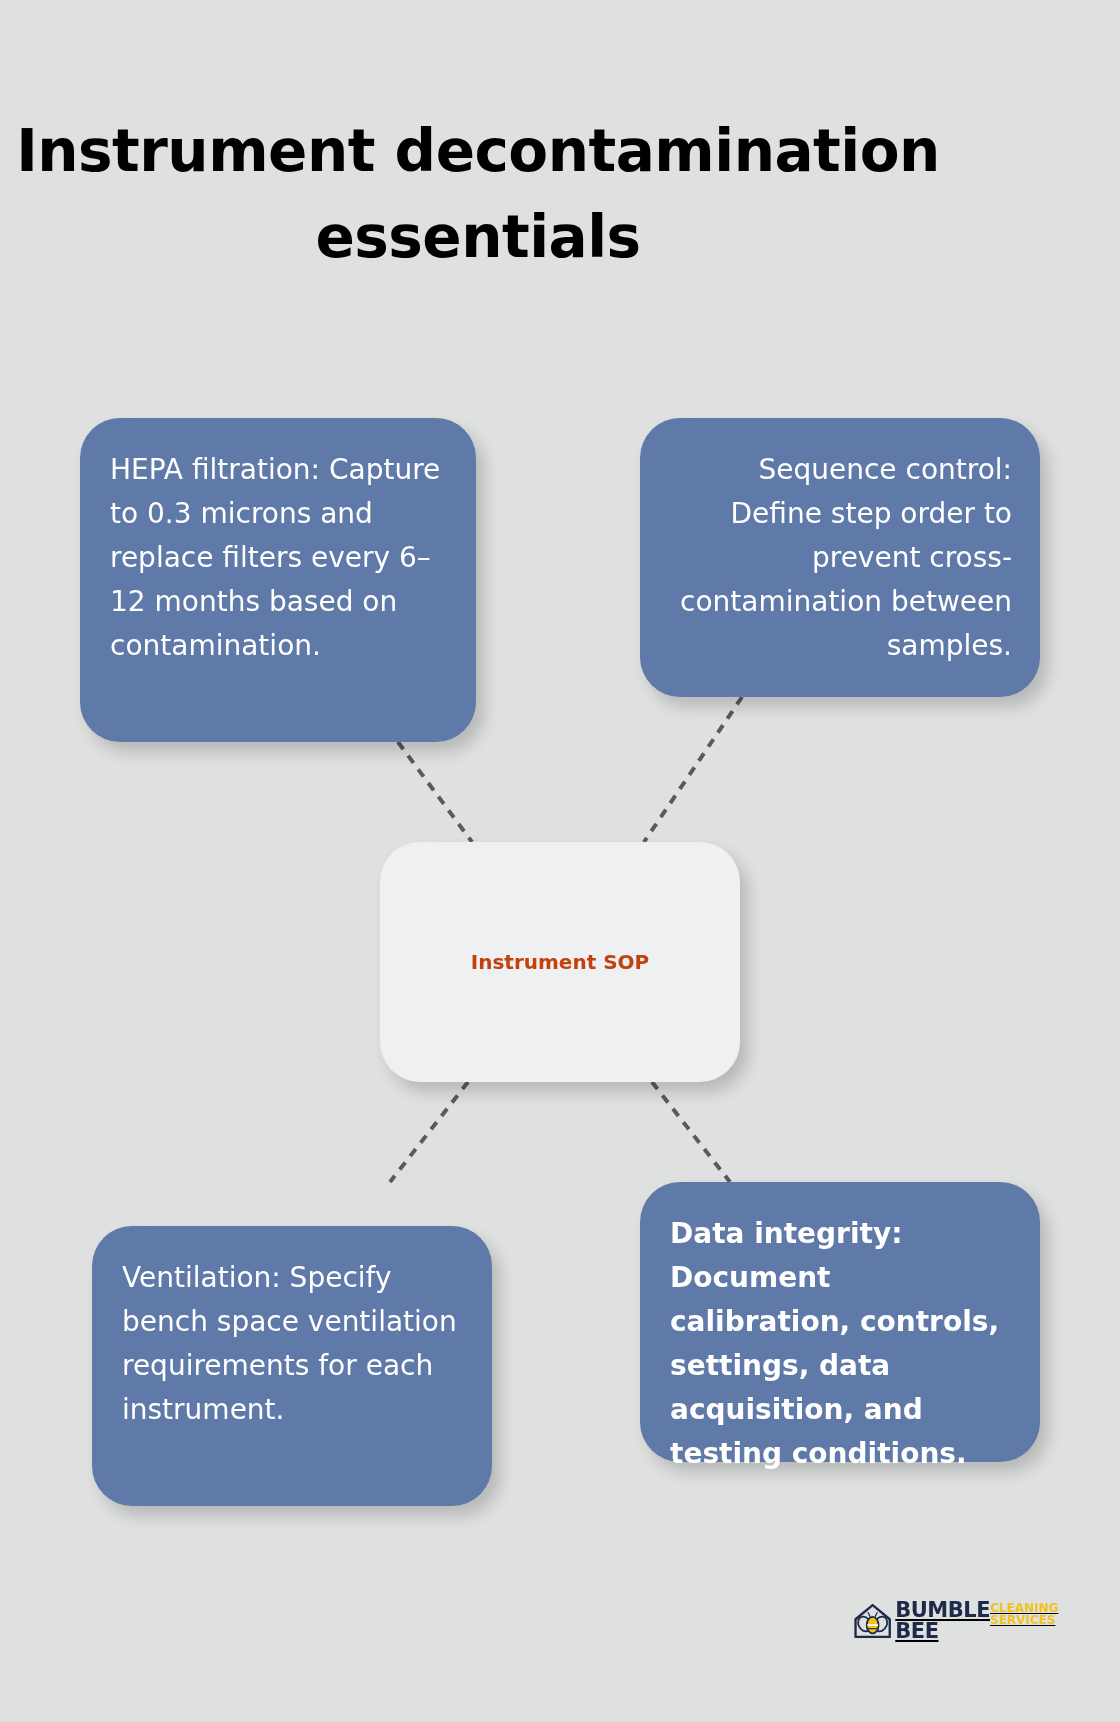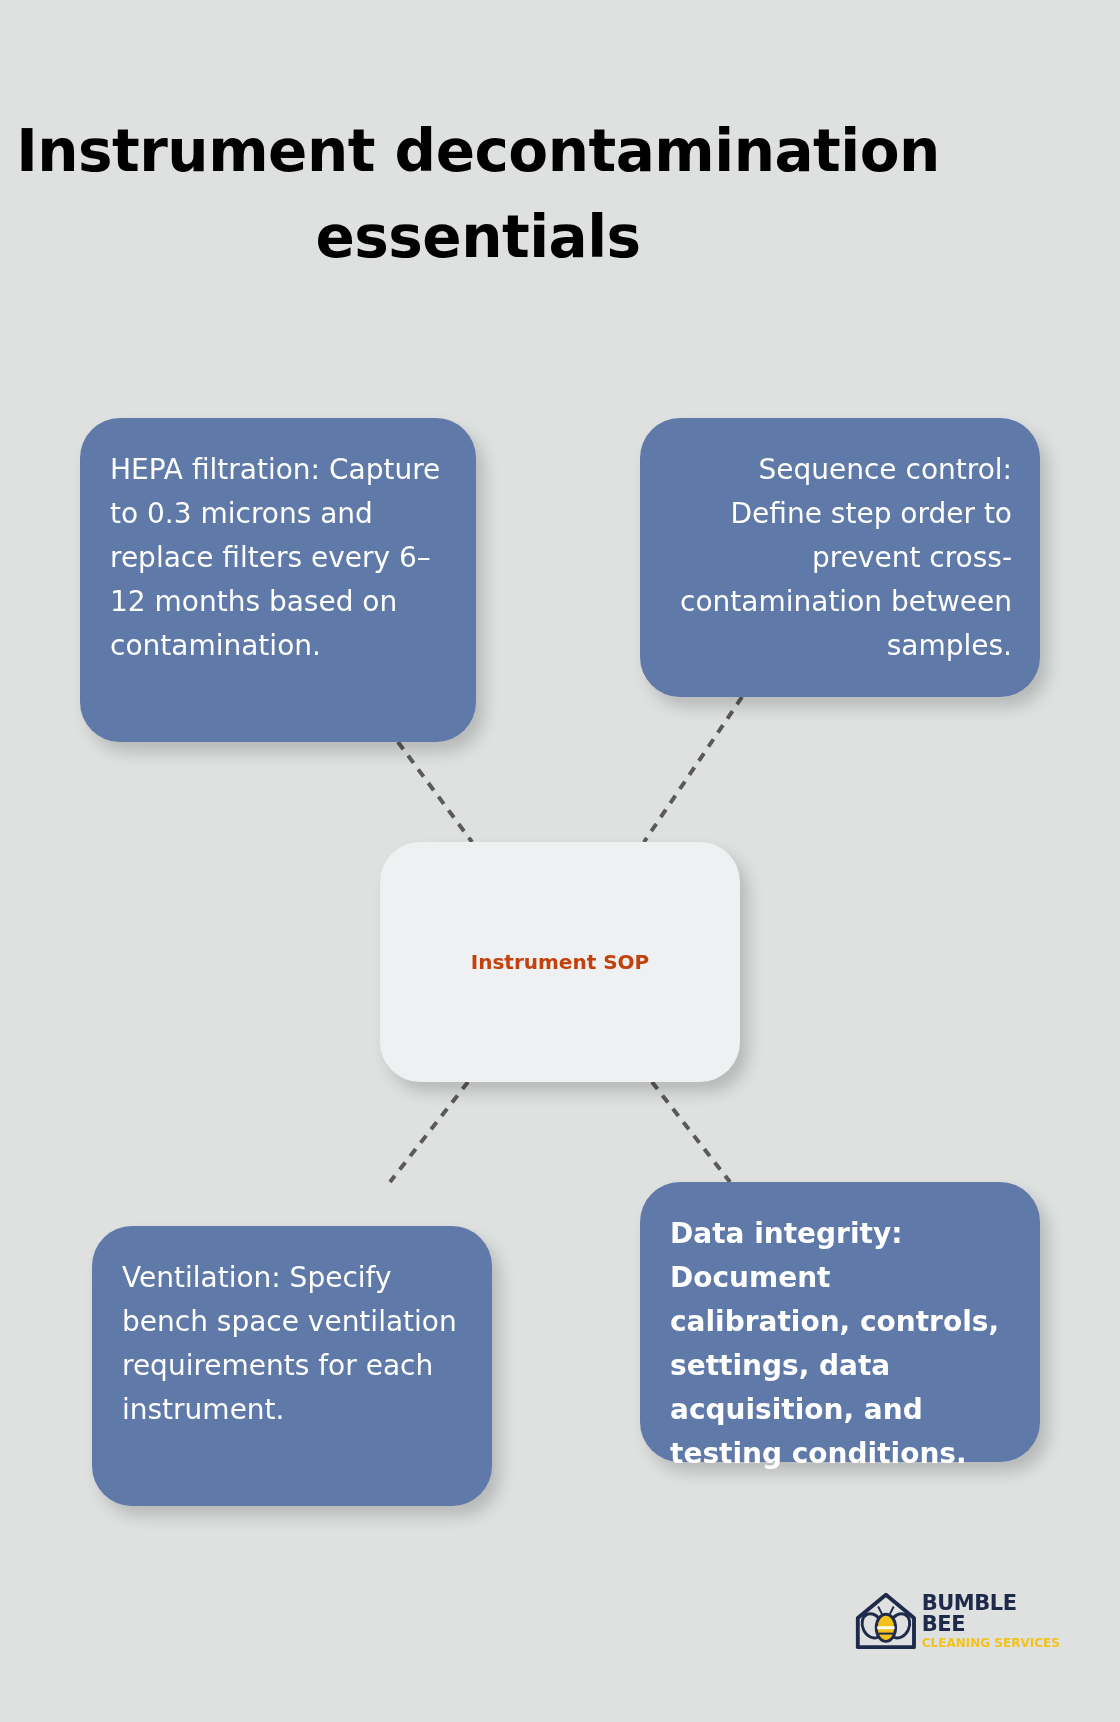--- a/index.html
+++ b/index.html
@@ -68,22 +68,23 @@
       left: 852px;
       top: 1588px;
       width: 210px;
       height: 66px;
       display: flex;
       align-items: center;
     }
     .logo-text {
       margin-left: 2px;
       display: flex;
-      flex-direction: column;
+      flex-direction: row;
       line-height: 1;
+      text-decoration: underline;
     }
     .logo-name {
       font-family: "DejaVu Sans", sans-serif;
       font-weight: bold;
       font-size: 21px;
       color: #1e2a4a;
       letter-spacing: -0.5px;
     }
     .logo-sub {
       font-family: "DejaVu Sans", sans-serif;

